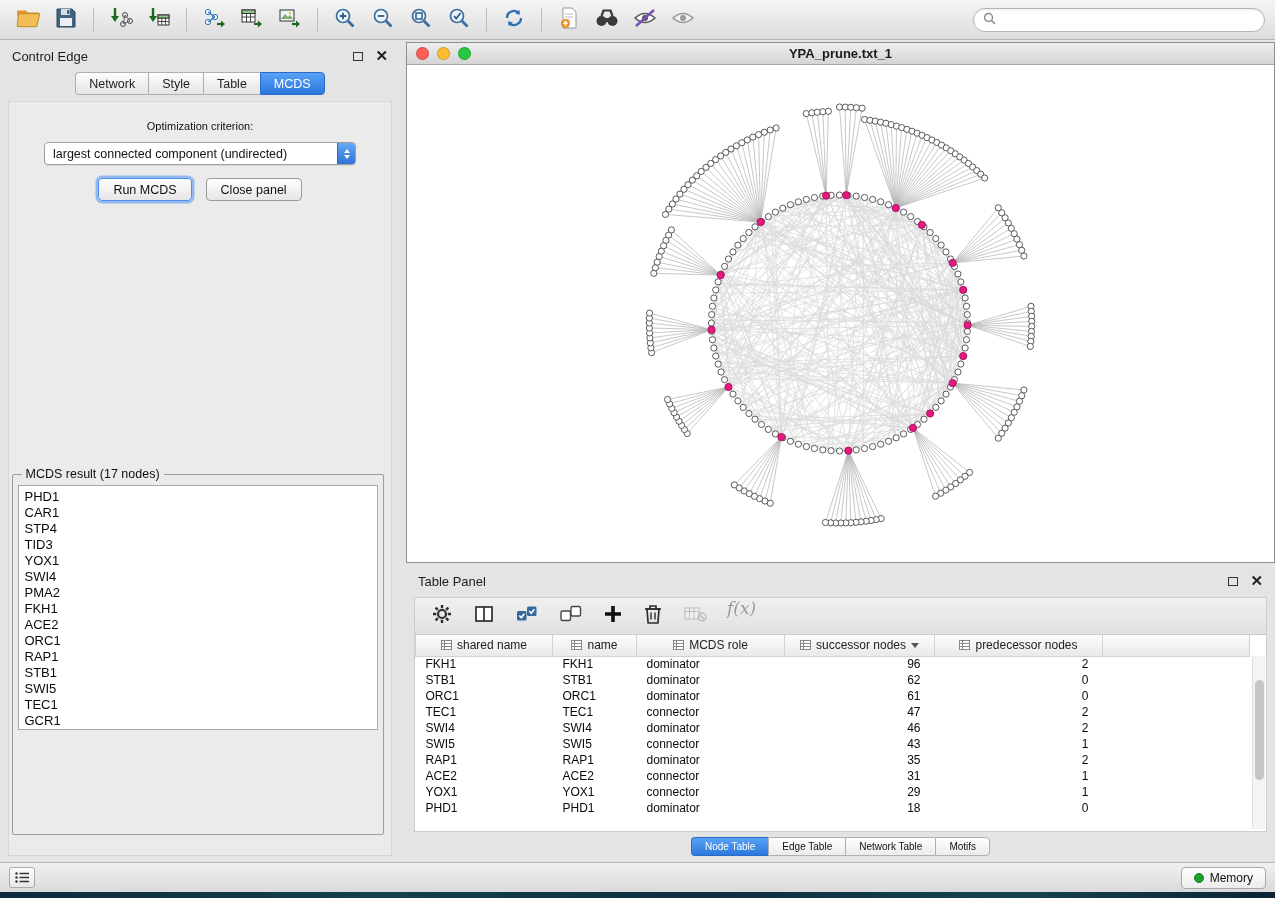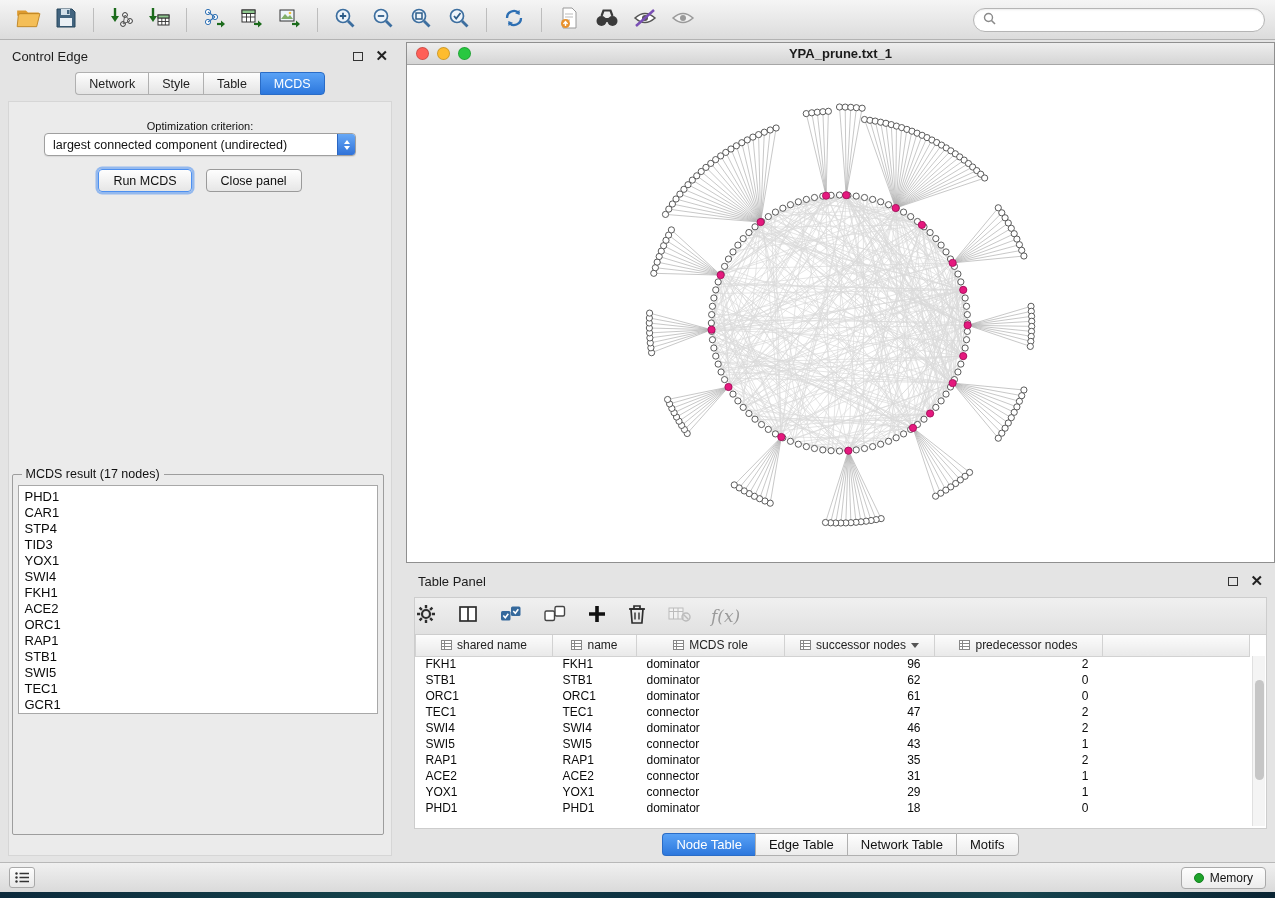--- a/index.html
+++ b/index.html
@@ -22,21 +22,21 @@
   .win-icons{margin-left:auto;display:flex;align-items:center;gap:12px}
   .float-glyph{width:10px;height:9px;border:1.4px solid #333;display:inline-block}
   .close-glyph{font-size:15px;font-weight:bold;color:#222;line-height:10px}
   .cp-tabs{display:flex;justify-content:center;height:23px;margin-top:2px}
   .cp-tab{padding:3px 13px;font-size:12.5px;color:#222;background:linear-gradient(#fdfdfd,#e4e4e4);border:1px solid #b0b0b0;border-right:none;display:flex;align-items:center}
   .cp-tab:first-child{border-radius:4px 0 0 4px}
   .cp-tab.last{border-right:1px solid #b0b0b0;border-radius:0 4px 4px 0}
   .cp-tab.active{background:linear-gradient(#59a2f6,#2c77dd);color:#fff;border-color:#2a6cc6}
   .cp-body{flex:1;margin:6px 8px 6px 8px;background:#ebebeb;border:1px solid #d6d6d6;display:flex;flex-direction:column;align-items:center;min-height:0}
   .opt-label{margin-top:18px;font-size:11px;color:#111}
-  .dropdown{margin-top:1px;width:312px;height:23px;background:#fff;border:1px solid #9f9f9f;border-radius:4px;display:flex;align-items:center;overflow:hidden;box-shadow:0 1px 1px rgba(0,0,0,.08)}
+  .dropdown{margin-top:10px;width:312px;height:23px;background:#fff;border:1px solid #9f9f9f;border-radius:4px;display:flex;align-items:center;overflow:hidden;box-shadow:0 1px 1px rgba(0,0,0,.08)}
   .dropdown .dd-text{flex:1;font-size:12.5px;padding-left:8px;color:#111;white-space:nowrap}
   .dd-stepper{width:18px;height:23px;background:linear-gradient(#6aabf8,#2d6fd6);display:flex;flex-direction:column;align-items:center;justify-content:center;gap:2px;border-left:1px solid #2a66c2}
   .dd-up{width:0;height:0;border-left:3.5px solid transparent;border-right:3.5px solid transparent;border-bottom:4px solid #fff}
   .dd-down{width:0;height:0;border-left:3.5px solid transparent;border-right:3.5px solid transparent;border-top:4px solid #fff}
   .btn-row{margin-top:13px;display:flex;gap:14px}
   .btn{height:23px;padding:0 14px;font-size:12.5px;color:#111;background:linear-gradient(#fefefe,#e6e6e6);border:1px solid #9a9a9a;border-radius:4px;display:flex;align-items:center}
   .btn.default-focus{box-shadow:0 0 0 2.5px rgba(77,144,240,.55);border-color:#4d90f0}
   .mcds-fieldset{margin:auto 6px 20px 1px;width:372px;height:368px;border:1px solid #9d9d9d;border-radius:2px;padding:4px 5px 6px 5px;display:flex;flex-direction:column}
   .mcds-fieldset legend{font-size:12.5px;color:#111;padding:0 4px;margin-left:4px}
   .mcds-list{flex:1;background:#fff;border:1px solid #a8a8a8;overflow:hidden;padding:3px 0 0 0}
@@ -48,34 +48,34 @@
   .net-titlebar{height:22px;background:linear-gradient(#eeeeee,#d5d5d5);border-bottom:1px solid #a6a6a6;display:flex;align-items:center;padding:0 9px;position:relative;flex:0 0 22px}
   .lights{display:flex;gap:8px;z-index:2}
   .light{width:13px;height:13px;border-radius:50%;border:1px solid rgba(0,0,0,.18)}
   .light.red{background:#ff5f57}.light.yellow{background:#febc2e}.light.green{background:#28c840}
   .net-title{position:absolute;left:0;right:0;text-align:center;font-size:13px;font-weight:bold;color:#1b1b1b}
   .net-canvas{flex:1;background:#fff;position:relative;overflow:hidden}
   .net-canvas svg{position:absolute;inset:0;width:100%;height:100%}
 
   
   .table-panel{flex:1;display:flex;flex-direction:column;margin-top:4px;min-height:0}
-  .tp-toolbar{height:37px;margin:2px 8px 0 8px;background:linear-gradient(#f0f0f0,#e1e1e1);border:1px solid #cdcdcd;border-bottom:none;display:flex;align-items:center;gap:20px;padding:0 0;flex:0 0 37px}
+  .tp-toolbar{height:37px;margin:2px 8px 0 8px;background:linear-gradient(#f0f0f0,#e1e1e1);border:1px solid #cdcdcd;border-bottom:none;display:flex;gap:20px;padding:0 16px;flex:0 0 37px}
   .tp-icon{display:flex;align-items:center;justify-content:center}
   .fx-label{font-family:"DejaVu Serif","Liberation Serif",serif;font-style:italic;font-size:17px;color:#9a9a9a}
   .table-area{flex:1;margin:0 8px;background:#fff;border:1px solid #cdcdcd;position:relative;overflow:hidden;min-height:0}
   table{border-collapse:collapse;width:calc(100% - 16px);table-layout:fixed}
   th{height:21px;background:linear-gradient(#fcfcfc,#e9e9e9);border:1px solid #d2d2d2;border-top:none;font-size:12px;font-weight:normal;color:#222;text-align:center;padding:0 4px;white-space:nowrap;overflow:hidden}
   th .th-inner{display:flex;align-items:center;justify-content:center;gap:5px}
   td{font-size:12px;height:16px;padding:0 6px 0 10px;color:#0a0a0a;white-space:nowrap;overflow:hidden}
   td.num{text-align:right;padding-right:14px}
   .sort-caret{width:0;height:0;border-left:4px solid transparent;border-right:4px solid transparent;border-top:5px solid #555;display:inline-block}
   .vscroll{position:absolute;right:1px;top:21px;bottom:2px;width:13px;background:#f4f4f4;border-left:1px solid #e0e0e0}
   .vthumb{position:absolute;top:24px;left:2px;width:9px;height:100px;background:#c6c6c6;border-radius:5px}
   .bottom-tabs{flex:0 0 30px;display:flex;justify-content:center;align-items:center;padding:4px 0 6px}
-  .bt-tab{padding:3px 13px;font-size:13px;color:#111;background:linear-gradient(#fefefe,#ececec);border:1px solid #b0b0b0;border-right:none;display:flex;align-items:center}
+  .bt-tab{padding:3px 13px;font-size:10px;color:#111;background:linear-gradient(#fefefe,#ececec);border:1px solid #b0b0b0;border-right:none;display:flex;align-items:center}
   .bt-tab:first-child{border-radius:4px 0 0 4px}
   .bt-tab.last{border-right:1px solid #b0b0b0;border-radius:0 4px 4px 0}
   .bt-tab.active{background:linear-gradient(#59a2f6,#2c77dd);color:#fff;border-color:#2a6cc6}
 
   
   .status-bar{flex:0 0 30px;background:linear-gradient(#f0f0f0,#dadada);border-top:1px solid #b8b8b8;display:flex;align-items:center;padding:0 9px}
   .status-left-btn{width:26px;height:21px;border:1px solid #a9a9a9;border-radius:3px;background:linear-gradient(#fdfdfd,#e8e8e8);display:flex;align-items:center;justify-content:center}
   .memory-btn{margin-left:auto;height:22px;border:1px solid #a9a9a9;border-radius:4px;background:linear-gradient(#fdfdfd,#ececec);display:flex;align-items:center;gap:6px;padding:0 12px;font-size:12px;color:#111}
   .mem-dot{width:10px;height:10px;border-radius:50%;background:#1ea32a;border:1px solid #128020}
   .wallpaper-strip{flex:0 0 6px;background:linear-gradient(90deg,#0c2a3c 0%,#14424a 30%,#0d2f40 55%,#16444e 80%,#0a2433 100%)}
@@ -258,20 +258,21 @@
         </div>
         <fieldset class="mcds-fieldset">
           <legend>MCDS result (17 nodes)</legend>
           <div class="mcds-list" id="mcds-list">
               <div class="mcds-item">PHD1</div>
               <div class="mcds-item">CAR1</div>
               <div class="mcds-item">STP4</div>
               <div class="mcds-item">TID3</div>
               <div class="mcds-item">YOX1</div>
               <div class="mcds-item">SWI4</div>
+              <div class="mcds-item">PMA2</div>
               <div class="mcds-item">FKH1</div>
               <div class="mcds-item">ACE2</div>
               <div class="mcds-item">ORC1</div>
               <div class="mcds-item">RAP1</div>
               <div class="mcds-item">STB1</div>
               <div class="mcds-item">SWI5</div>
               <div class="mcds-item">TEC1</div>
               <div class="mcds-item">GCR1</div>
             </div>
         </fieldset>

